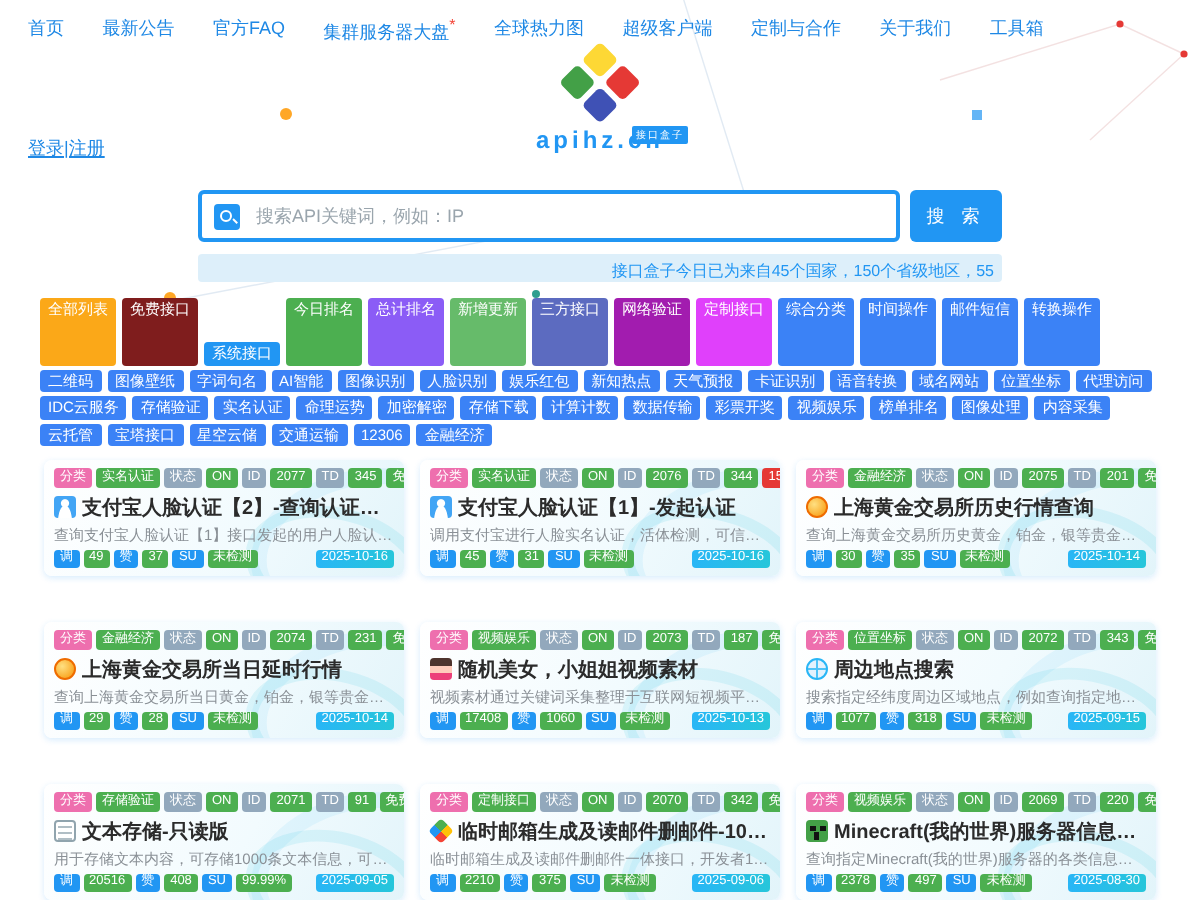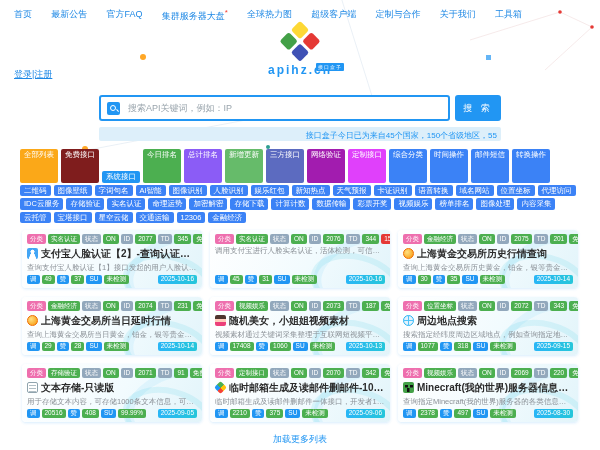--- a/index.html
+++ b/index.html
@@ -42,21 +42,21 @@
   .ticker{width:402px;margin:6px auto 0;height:14px;background:#ddeffa;border-radius:2px;
           overflow:hidden;display:flex;align-items:flex-end;justify-content:flex-end;}
   .ticker span{font-size:8px;color:#2196F3;padding-right:4px;white-space:nowrap;}
 
   
   .filters{width:560px;margin:8px auto 0;display:flex;flex-wrap:wrap;gap:2px 3px;}
   .tag{background:#3b82f6;color:#fff;font-size:7.5px;line-height:1;padding:2px 4px;
        border-radius:2px;cursor:pointer;white-space:nowrap;}
 
   
-  .grid{width:556px;margin:7px auto 0;display:grid;grid-template-columns:repeat(3,1fr);gap:9px 8px;}
+  .grid{width:556px;margin:7px auto 0;display:grid;grid-template-columns:repeat(3,1fr);gap:23px 8px;}
   .card{height:58px;box-sizing:border-box;border-radius:4px;padding:4px 5px;position:relative;overflow:hidden;
         background:linear-gradient(120deg,#ffffff 0%,#f2fbfe 55%,#e2f4fa 100%);
         box-shadow:0 1px 3px rgba(33,150,243,.18);display:flex;flex-direction:column;cursor:pointer;}
   .card::before{content:"";position:absolute;right:-28px;top:6px;width:90px;height:56px;border-radius:50%;
         border:8px solid rgba(3,169,244,.07);transform:rotate(-18deg);}
   .card::after{content:"";position:absolute;right:-12px;bottom:-26px;width:80px;height:48px;border-radius:50%;
         border:6px solid rgba(0,188,212,.10);transform:rotate(14deg);}
   .card-head,.card-stats{display:flex;align-items:center;gap:2px;position:relative;z-index:1;}
   .b{font-size:6.5px;line-height:1;color:#fff;padding:1.5px 3px;border-radius:2px;white-space:nowrap;}
   .lbl{background:#92A8BC;} .cat{background:#EE6FAE;}
@@ -232,20 +232,24 @@
       <span class="b lbl cat">分类</span>
       <span class="b val">实名认证</span>
       <span class="b lbl">状态</span>
       <span class="b val">ON</span>
       <span class="b lbl">ID</span>
       <span class="b val">2076</span>
       <span class="b lbl">TD</span>
       <span class="b val">344</span>
       <span class="b price cost">1500需点</span>
     </div>
+    <div class="card-title-row">
+      <span class="icon id-photo"></span>
+      <span class="card-title">支付宝人脸认证【1】-发起认证</span>
+    </div>
     <div class="card-desc">调用支付宝进行人脸实名认证，活体检测，可信度更高。</div>
     <div class="card-stats">
       <span class="b sl">调</span>
       <span class="b val">45</span>
       <span class="b sl">赞</span>
       <span class="b val">31</span>
       <span class="b sl">SU</span>
       <span class="b val">未检测</span>
       <span class="b date">2025-10-16</span>
     </div>

